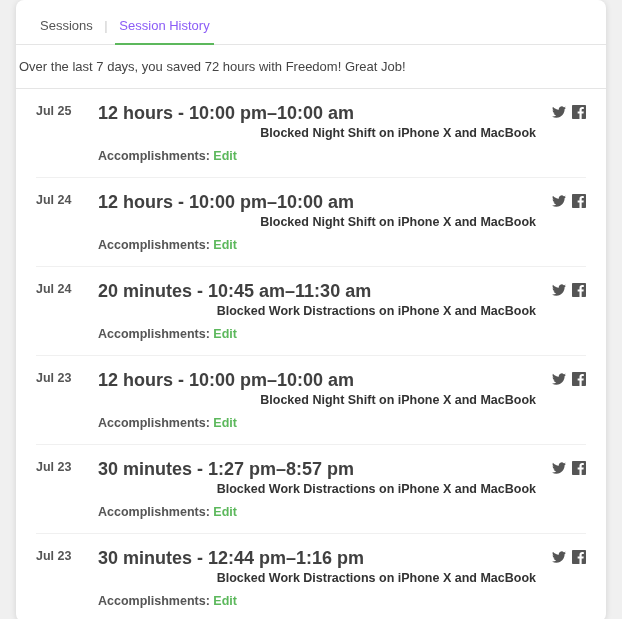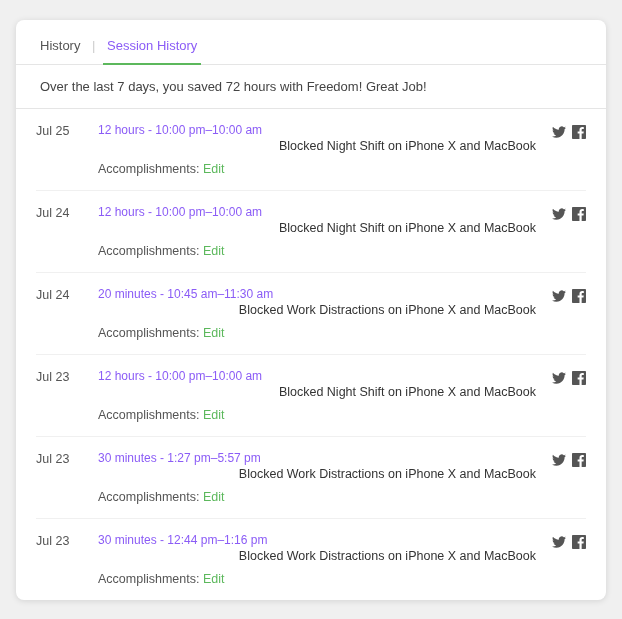--- a/index.html
+++ b/index.html
@@ -44,57 +44,58 @@
     }
 
     .tab-separator {
       color: #ccc;
       font-size: 13px;
       padding: 6px 4px 10px 4px;
       cursor: default;
     }
 
     .summary-banner {
-      padding: 14px 24px;
+      padding: 14px 3px;
       font-size: 13px;
       color: #444;
       border-bottom: 1px solid #e5e5e5;
     }
 
     .session-list {
       padding: 0 20px;
     }
 
     .session-row {
       display: flex;
       align-items: flex-start;
       padding: 14px 0;
       border-bottom: 1px solid #f0f0f0;
       gap: 16px;
+      font-weight: bold;
     }
 
     .session-row:last-child {
       border-bottom: none;
     }
 
     .session-date {
       font-size: 12.5px;
       color: #555;
       min-width: 46px;
       padding-top: 1px;
       white-space: nowrap;
     }
 
     .session-info {
       flex: 1;
     }
 
     .session-time {
-      font-size: 12px;
-      color: #8b5cf6;
+      font-size: 18px;
+      color: #404040;
     }
 
     .session-device {
       font-size: 12.5px;
       color: #333;
       margin-top: 2px;
       text-align: right;
     }
 
     .session-accomplishments {
@@ -115,21 +116,21 @@
       align-items: center;
       padding-top: 2px;
     }
   </style>
 </head>
 <body>
 
 <div class="card">
 
   <div class="tab-bar">
-    <div class="tab">History</div>
+    <div class="tab">Sessions</div>
     <div class="tab-separator">&nbsp;|&nbsp;</div>
     <div class="tab active">Session History</div>
   </div>
 
   <div class="summary-banner">Over the last 7 days, you saved 72 hours with Freedom! Great Job!</div>
 
   <div class="session-list">
   <div class="session-row">
         <div class="session-date">Jul 25</div>
         <div class="session-info">
@@ -190,21 +191,21 @@
               <path d="M23.954 4.569a10 10 0 01-2.825.775 4.958 4.958 0 002.163-2.723 9.99 9.99 0 01-3.127 1.195 4.92 4.92 0 00-8.384 4.482C7.691 8.094 4.066 6.13 1.64 3.161a4.822 4.822 0 00-.666 2.475c0 1.71.87 3.213 2.188 4.096a4.904 4.904 0 01-2.228-.616v.061a4.923 4.923 0 003.946 4.827 4.996 4.996 0 01-2.212.085 4.937 4.937 0 004.604 3.417 9.868 9.868 0 01-6.102 2.105c-.39 0-.779-.023-1.17-.067a13.995 13.995 0 007.557 2.209c9.054 0 13.999-7.496 13.999-13.986 0-.209 0-.42-.015-.63a9.936 9.936 0 002.46-2.548l-.047-.02z"></path>
             </svg></span>
           <span style="cursor: pointer; font-size: 13px; color: rgb(85, 85, 85);"><svg xmlns="http://www.w3.org/2000/svg" width="14" height="14" viewBox="0 0 24 24" fill="#555">
               <path d="M22.676 0H1.324C.593 0 0 .593 0 1.324v21.352C0 23.408.593 24 1.324 24h11.494v-9.294H9.689v-3.621h3.129V8.41c0-3.099 1.894-4.785 4.659-4.785 1.325 0 2.464.097 2.796.141v3.24h-1.921c-1.5 0-1.792.721-1.792 1.771v2.311h3.584l-.465 3.63H16.56V24h6.115c.733 0 1.325-.592 1.325-1.324V1.324C24 .593 23.408 0 22.676 0"></path>
             </svg></span>
         </div>
       </div>
       <div class="session-row">
         <div class="session-date">Jul 23</div>
         <div class="session-info">
-          <div class="session-time">30 minutes - 1:27 pm–5:57 pm</div>
+          <div class="session-time">30 minutes - 1:27 pm–8:57 pm</div>
           <div class="session-device">Blocked Work Distractions on iPhone X and MacBook</div>
           <div class="session-accomplishments"><span>Accomplishments:  </span><span class="edit-link" style="color: rgb(92, 184, 92);">Edit</span></div>
         </div>
         <div class="session-actions">
           <span style="cursor: pointer; font-size: 13px; color: rgb(85, 85, 85);"><svg xmlns="http://www.w3.org/2000/svg" width="14" height="14" viewBox="0 0 24 24" fill="#555">
               <path d="M23.954 4.569a10 10 0 01-2.825.775 4.958 4.958 0 002.163-2.723 9.99 9.99 0 01-3.127 1.195 4.92 4.92 0 00-8.384 4.482C7.691 8.094 4.066 6.13 1.64 3.161a4.822 4.822 0 00-.666 2.475c0 1.71.87 3.213 2.188 4.096a4.904 4.904 0 01-2.228-.616v.061a4.923 4.923 0 003.946 4.827 4.996 4.996 0 01-2.212.085 4.937 4.937 0 004.604 3.417 9.868 9.868 0 01-6.102 2.105c-.39 0-.779-.023-1.17-.067a13.995 13.995 0 007.557 2.209c9.054 0 13.999-7.496 13.999-13.986 0-.209 0-.42-.015-.63a9.936 9.936 0 002.46-2.548l-.047-.02z"></path>
             </svg></span>
           <span style="cursor: pointer; font-size: 13px; color: rgb(85, 85, 85);"><svg xmlns="http://www.w3.org/2000/svg" width="14" height="14" viewBox="0 0 24 24" fill="#555">
               <path d="M22.676 0H1.324C.593 0 0 .593 0 1.324v21.352C0 23.408.593 24 1.324 24h11.494v-9.294H9.689v-3.621h3.129V8.41c0-3.099 1.894-4.785 4.659-4.785 1.325 0 2.464.097 2.796.141v3.24h-1.921c-1.5 0-1.792.721-1.792 1.771v2.311h3.584l-.465 3.63H16.56V24h6.115c.733 0 1.325-.592 1.325-1.324V1.324C24 .593 23.408 0 22.676 0"></path>
             </svg></span>

